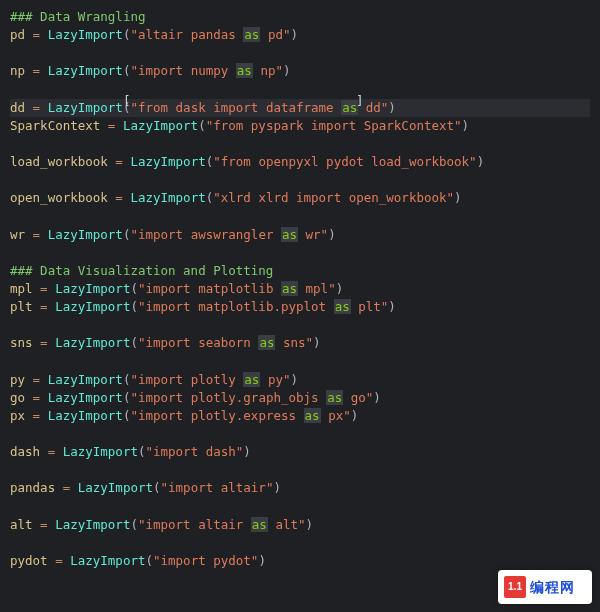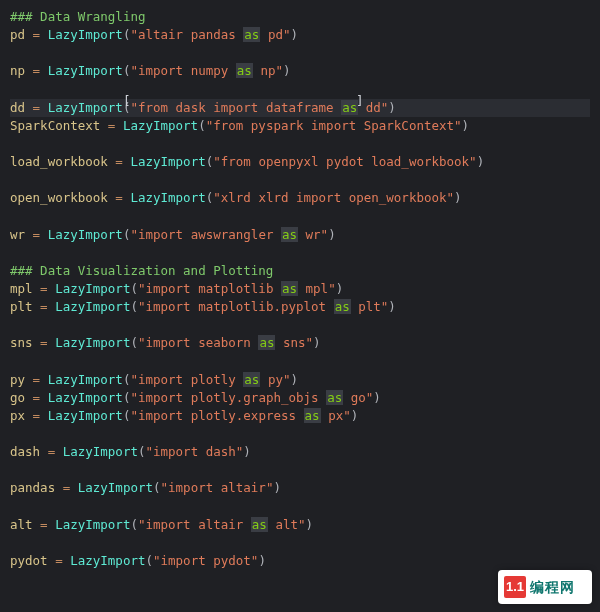--- a/index.html
+++ b/index.html
@@ -38,30 +38,30 @@
     background: #ffffff;
     border-radius: 4px;
     display: flex; align-items: center;
     padding-left: 6px;
     box-shadow: 0 0 6px rgba(0,0,0,.3);
   }
   .badge .sq {
     width: 22px; height: 22px;
     background: #e53935;
     color: #fff;
-    font-size: 13px; font-weight: 700;
+    font-size: 10px; font-weight: 700;
     display: flex; align-items: center; justify-content: center;
     border-radius: 2px;
     font-family: sans-serif;
   }
   .badge .txt {
     margin-left: 4px;
     font-family: sans-serif;
     font-size: 14px; font-weight: 700;
-    color: #0f766e;
+    color: #1d4ed8;
     letter-spacing: 1px;
   }
 </style>
 </head>
 <body>
 
 <div class="editor" id="editor">
   <span class="brk open">[</span>
   <span class="brk close">]</span>
 <div class="line"><span class="comment">### Data Wrangling</span></div>

